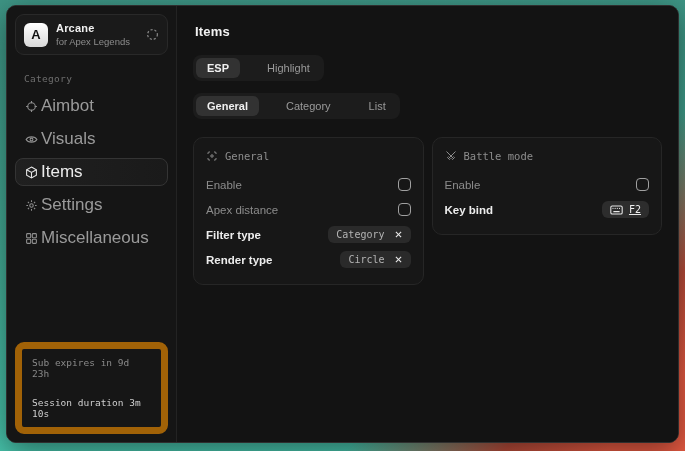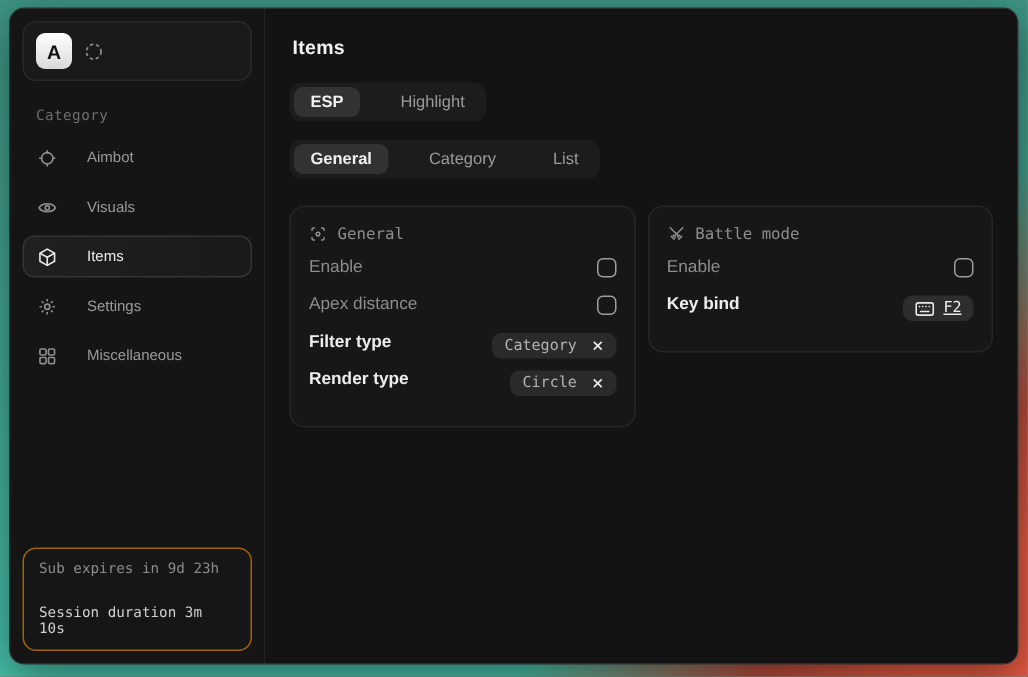--- a/index.html
+++ b/index.html
@@ -32,29 +32,29 @@
   .app-name { color:#f0f0f0; font-size:11px; font-weight:bold; letter-spacing:.2px; }
   .app-sub  { color:#8d8d8d; font-size:9.5px; margin-top:2px; }
   .header-action { color:#8a8a8a; display:flex; align-items:center; cursor:pointer; }
   .category-label {
     font-family:"DejaVu Sans Mono", monospace;
     color:#6e6e6e; font-size:9.5px; margin:10px 0 6px 17px; letter-spacing:.3px;
   }
   .nav { display:flex; flex-direction:column; gap:1px; }
   .nav-item {
     margin:2px 8px; padding:0 9px; height:28px; border-radius:8px;
-    display:flex; align-items:center; gap:20px;
-    color:#9a9a9a; font-size:10px; border:1px solid transparent; cursor:pointer;
+    display:flex; align-items:center; gap:3px;
+    color:#9a9a9a; font-size:17px; border:1px solid transparent; cursor:pointer;
   }
   .nav-item .nicon { display:flex; align-items:center; color:#8f8f8f; }
   .nav-item.active { background:linear-gradient(90deg,#202020,#1a1a1a); border-color:#343434; color:#ececec; }
   .nav-item.active .nicon { color:#e8e8e8; }
   .sidebar-spacer { flex:1; }
   .footer-card {
-    margin:8px; padding:8px 10px; border:1px solid #a16207; border-radius:9px; background:#161616;
+    margin:8px; padding:8px 10px; border:7px solid #a16207; border-radius:9px; background:#161616;
     font-family:"DejaVu Sans Mono", monospace; font-size:9.5px;
   }
   .footer-line1 { color:#8a8a8a; }
   .footer-line2 { color:#cfcfcf; margin-top:18px; }
   
   .main { flex:1; padding:14px 16px; background:#131313; }
   .page-title { color:#f2f2f2; font-size:13px; font-weight:bold; margin:4px 0 16px 2px; letter-spacing:.2px; }
   .tab-group {
     display:inline-flex; background:#1c1c1c; border-radius:8px; padding:3px; gap:16px; margin-bottom:12px;
   }
@@ -65,21 +65,21 @@
   .tab.active { background:#323232; color:#f0f0f0; font-weight:bold; }
   .panels { display:flex; gap:8px; align-items:flex-start; margin-top:6px; }
   .panel {
     flex:1; background:#171717; border:1px solid #262626; border-radius:10px; padding:10px 12px 12px;
   }
   .panel-header {
     display:flex; align-items:center; gap:7px; margin:2px 0 10px;
     font-family:"DejaVu Sans Mono", monospace; font-size:10.5px; color:#8d8d8d;
   }
   .panel-header .picon { display:flex; color:#8d8d8d; }
-  .row { display:flex; align-items:flex-start; justify-content:space-between; height:25px; }
+  .row { display:flex; align-items:center; justify-content:space-between; height:25px; }
   .row-label { font-size:11.5px; color:#8c8c8c; }
   .row-label.em { color:#ededed; font-weight:bold; }
   .checkbox {
     width:13px; height:13px; border:1.5px solid #a0a0a0; border-radius:4px; background:transparent; cursor:pointer;
   }
   .select-pill {
     display:inline-flex; align-items:center; gap:9px; background:#2a2a2a; border-radius:6px;
     padding:3px 8px; cursor:pointer;
   }
   .select-pill .sel-value { font-family:"DejaVu Sans Mono", monospace; font-size:10px; color:#b3b3b3; }
@@ -92,20 +92,24 @@
   svg { display:block; }
 </style>
 </head>
 <body>
 
 <div class="window">
 
   <div class="sidebar">
     <div class="header-card">
       <div class="logo">A</div>
+      <div class="app-titles">
+        <div class="app-name">Arcane</div>
+        <div class="app-sub">for Apex Legends</div>
+      </div>
       <span class="header-action">
         <svg width="13" height="13" viewBox="0 0 24 24" fill="none" stroke="currentColor" stroke-width="2.2">
           <circle cx="12" cy="12" r="9" stroke-dasharray="4 3.5"></circle>
         </svg>
       </span>
     </div>
 
     <div class="category-label">Category</div>
 
     <div class="nav">

